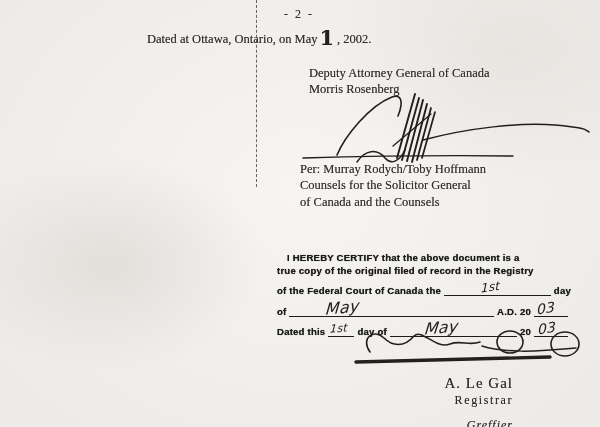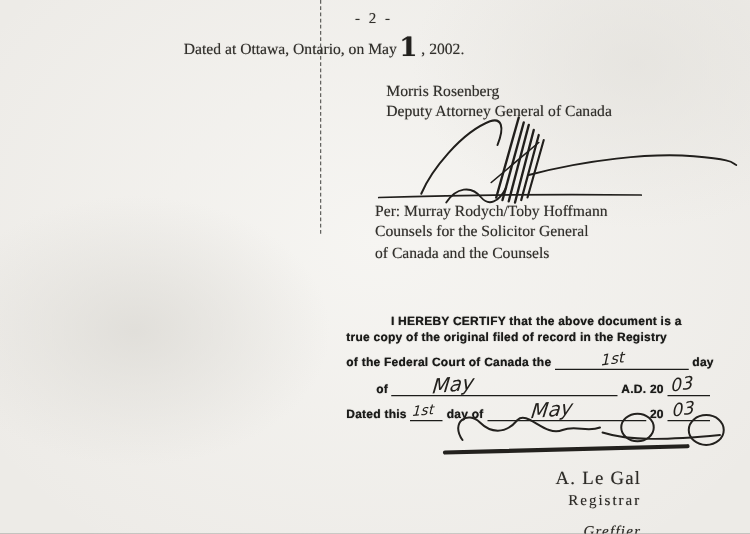--- a/index.html
+++ b/index.html
@@ -38,23 +38,23 @@
     position:absolute;left:300px;top:161px;font-size:12.5px;line-height:1.3;white-space:nowrap;
   }
   .stamp{
     position:absolute;left:277px;top:252px;width:294px;
     font-family:"Liberation Sans", sans-serif;font-weight:bold;
     font-size:9.6px;color:#1a1a18;letter-spacing:0.2px;
     text-shadow:0 0 0.7px rgba(20,20,18,0.8);
   }
   .stamp .row{ display:flex;align-items:flex-end;white-space:nowrap; }
   .stamp .t{ line-height:1.32; }
-  .stamp .indent{ padding-left:10px;text-align:center; }
+  .stamp .indent{ padding-left:10px; }
   .stamp .gap3{ margin-top:7px; }
-  .stamp .gap4{ margin-top:9px;margin-left:24px; }
+  .stamp .gap4{ margin-top:9px; }
   .stamp .gap5{ margin-top:8px;text-align:right; }
   .blank{
     position:relative;border-bottom:1.6px solid #1c1c1a;height:11px;margin:0 3px;
   }
   .blank.grow{ flex:1; }
   .blank.short{ flex:0 0 34px; }
   .blank.tiny{ flex:0 0 26px; }
   .hand{
     position:absolute;font-family:"DejaVu Sans", sans-serif;font-style:italic;
     font-weight:normal;color:#23211d;text-shadow:none;white-space:nowrap;
@@ -80,22 +80,22 @@
 
   <div class="fold-line"></div>
 
   <div class="page-num typed">- 2 -</div>
 
   <div class="dated-line typed">
     <span>Dated at Ottawa, Ontario, on May</span><span class="hand-day-1">1</span><span>, 2002.</span>
   </div>
 
   <div class="signatory typed">
+    <div>Deputy Attorney General of Canada</div>
     <div>Morris Rosenberg</div>
-    <div>Deputy Attorney General of Canada</div>
   </div>
 
   <svg class="sig-svg" width="302" height="78" viewBox="0 0 302 78">
     <g fill="none" stroke="#211f1c" stroke-linecap="round">
       <path d="M 44,67 C 52,48 76,18 99,9 C 108,6 111,13 105,28" stroke-width="1.6"></path>
       <path d="M 104,70 L 122,6" stroke-width="1.9"></path>
       <path d="M 109,72 L 126,10" stroke-width="1.9"></path>
       <path d="M 114,73 L 130,12" stroke-width="1.9"></path>
       <path d="M 119,74 L 134,16" stroke-width="1.9"></path>
       <path d="M 124,72 L 138,20" stroke-width="1.8"></path>

